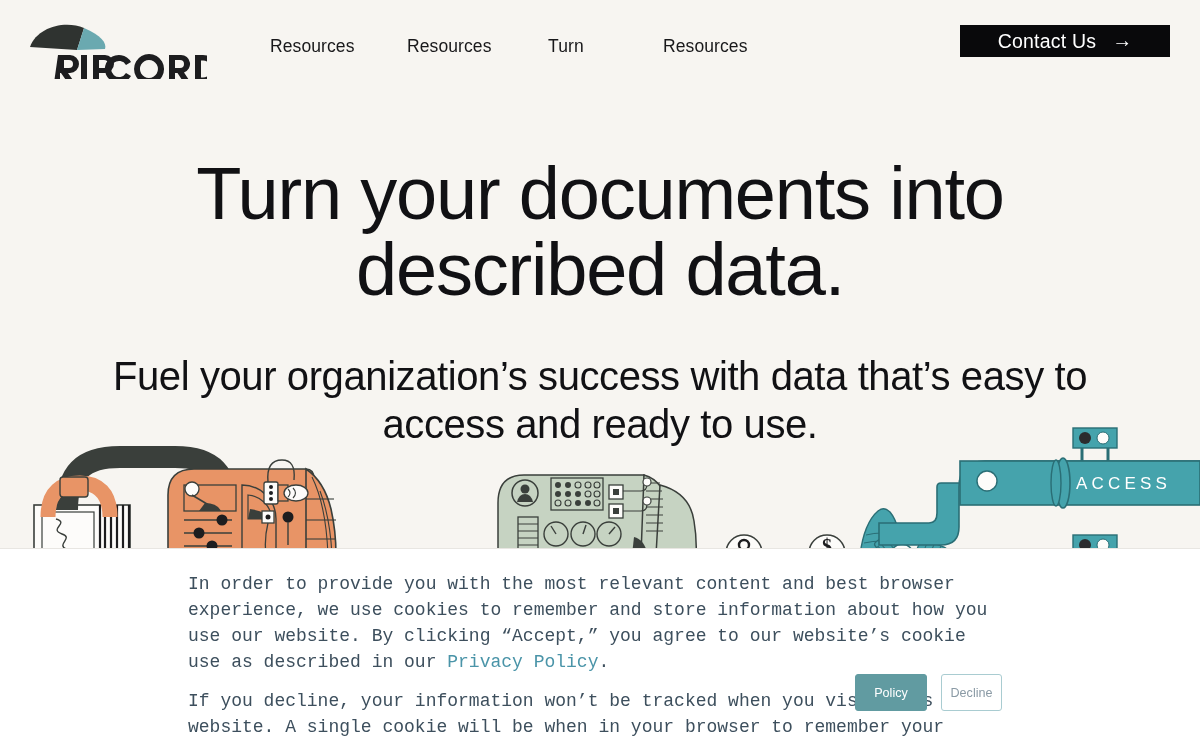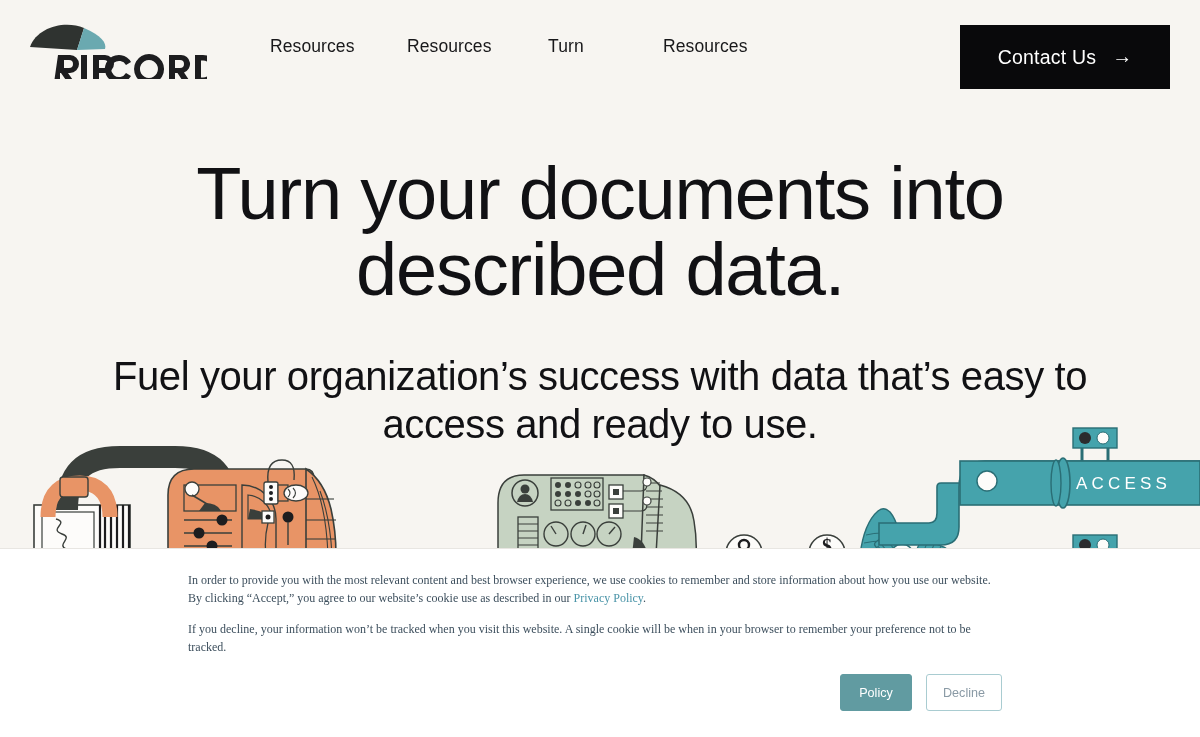--- a/index.html
+++ b/index.html
@@ -52,21 +52,21 @@
   .nav-item.platform  { width: 137px; }
   .nav-item.solutions { width: 141px; }
   .nav-item.about     { width: 115px; }
   .nav-item.resources { width: 110px; }
 
   .contact-btn {
     position: absolute;
     right: 30px;
     top: 25px;
     width: 210px;
-    height: 64px;
+    height: 32px;
     background: #09090b;
     color: #ffffff;
     border: none;
     display: flex;
     align-items: center;
     justify-content: center;
     gap: 16px;
     font-size: 19.5px;
     font-family: "Liberation Sans", sans-serif;
     cursor: pointer;
@@ -132,24 +132,24 @@
     z-index: 30;
   }
   .cookie-inner {
     position: absolute;
     left: 188px;
     top: 22px;
     width: 814px;
   }
   .cookie-p {
     margin: 0;
-    font-size: 12px;
-    line-height: 18px;
+    font-size: 18px;
+    line-height: 26px;
     color: #3d4f5d;
-    font-family: Liberation Serif, serif;
+    font-family: Liberation Mono, monospace;
   }
   .cookie-p.second { margin-top: 13px; }
   .cookie-link {
     color: #4a94a8;
     text-decoration: none;
     cursor: pointer;
   }
   .cookie-actions {
     position: absolute;
     left: 188px;
@@ -165,21 +165,21 @@
     background: #619ba1;
     color: #ffffff;
     border: 1px solid #619ba1;
     border-radius: 3px;
     font-size: 12.6px;
     font-family: "Liberation Sans", sans-serif;
     cursor: pointer;
     padding: 0;
   }
   .btn-decline {
-    width: 76px;
+    width: 61px;
     height: 37px;
     background: #ffffff;
     color: #8a9aa5;
     border: 1px solid #a9ccd1;
     border-radius: 3px;
     font-size: 12.6px;
     font-family: "Liberation Sans", sans-serif;
     cursor: pointer;
     padding: 0;
   }

